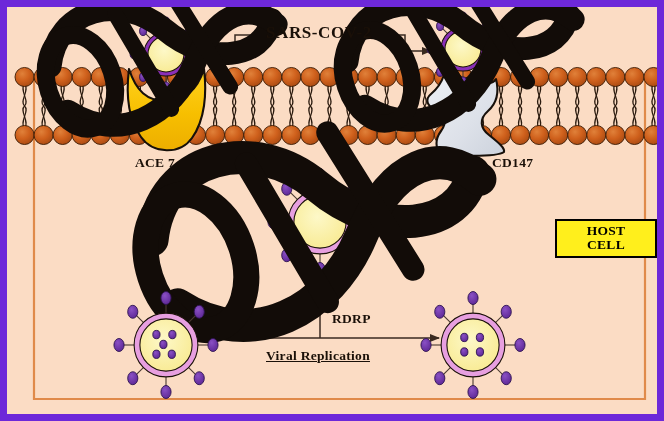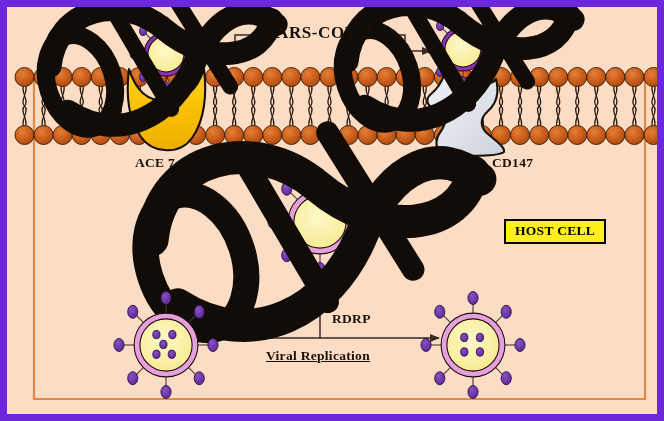--- a/index.html
+++ b/index.html
@@ -65,31 +65,32 @@
     font-size: 13.5px;
   }
   #label-viral-replication {
     left: 259px;
     top: 341px;
     font-size: 13.5px;
     text-decoration: underline;
   }
   #host-cell-badge {
     position: absolute;
-    left: 497px;
+    left: 548px;
     top: 212px;
     padding: 3px 9px 4px 9px;
     background: #ffef1c;
     border: 2.5px solid #000000;
     font-family: "Liberation Serif", "DejaVu Serif", serif;
     font-weight: bold;
     font-size: 13.5px;
     color: #000000;
     line-height: 1.05;
     letter-spacing: 0.3px;
+    text-align: center;
   }
 </style>
 </head>
 <body>
 
 <div id="figure">
 
   <svg id="figure-svg" viewBox="0 0 664 421" xmlns="http://www.w3.org/2000/svg">
     <defs>
       <radialGradient id="headGrad" cx="38%" cy="33%" r="72%">

